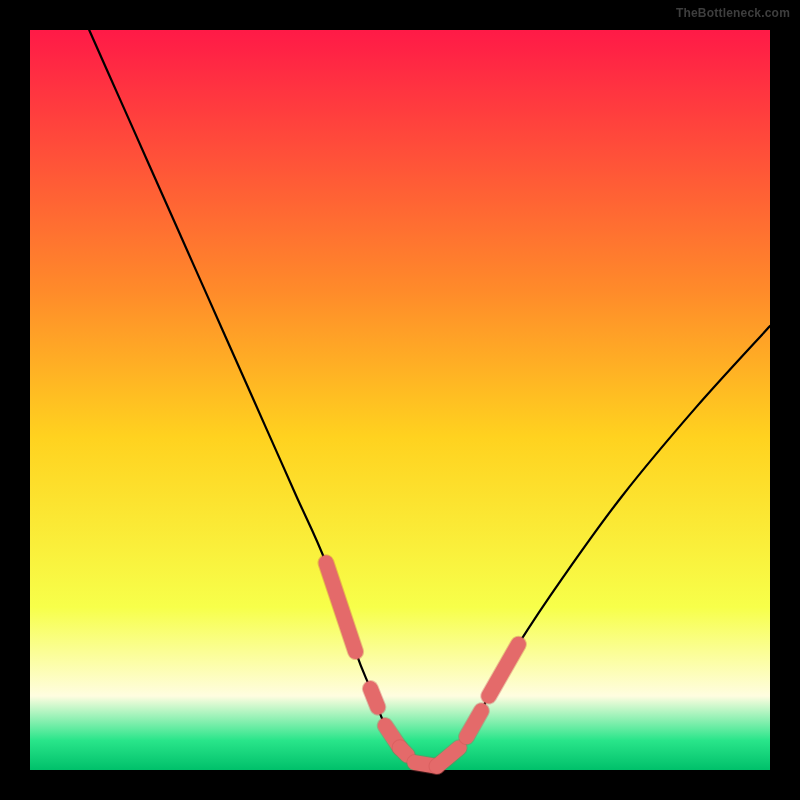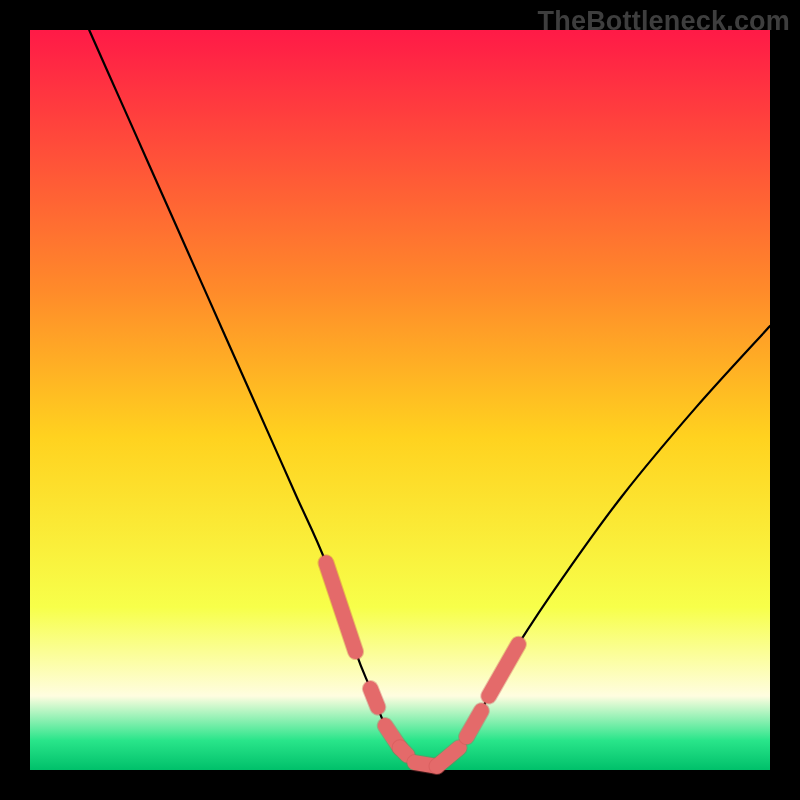--- a/index.html
+++ b/index.html
@@ -15,21 +15,21 @@
     position: relative;
     width: 800px;
     height: 800px;
     background: #000;
   }
   .watermark {
     position: absolute;
     top: 6px;
     right: 10px;
     color: #3e3e3e;
-    font-size: 27px;
+    font-size: 12px;
     font-weight: 600;
     letter-spacing: 0.2px;
     user-select: none;
   }
   svg {
     display: block;
   }
 </style>
 </head>
 <body>

